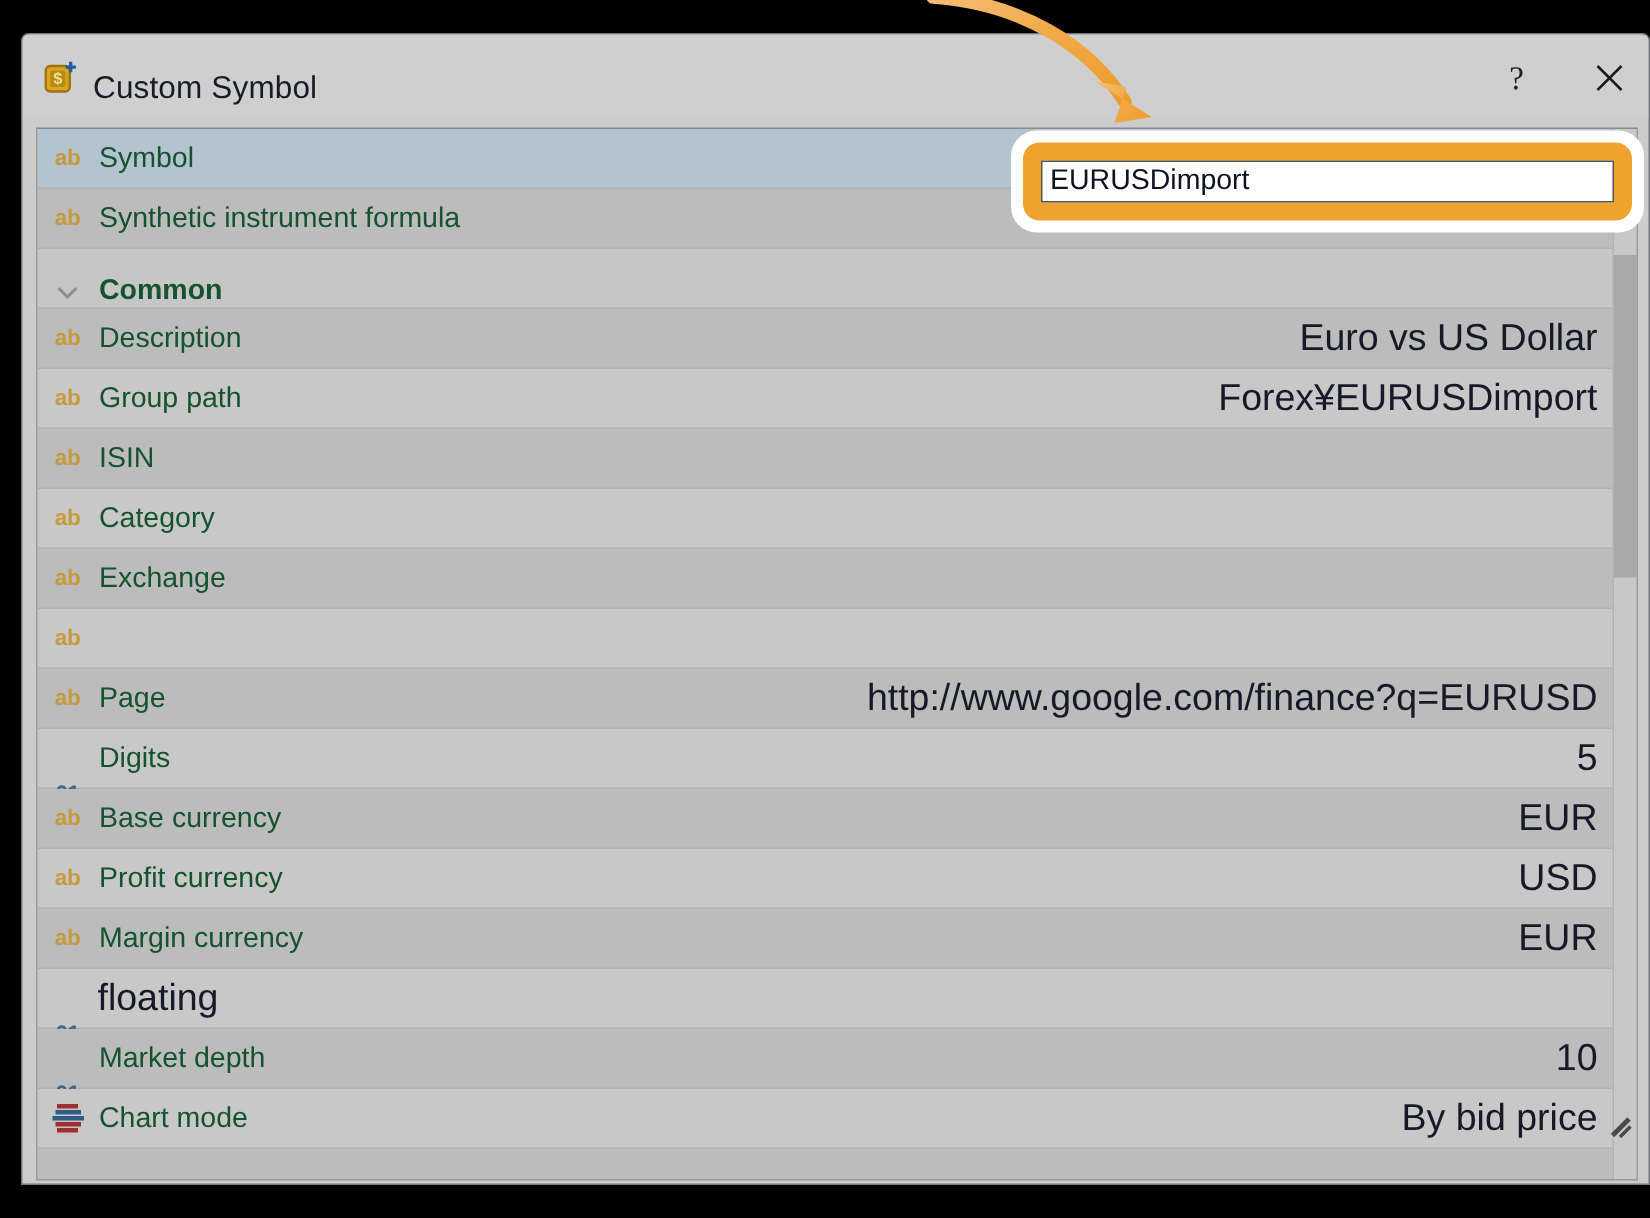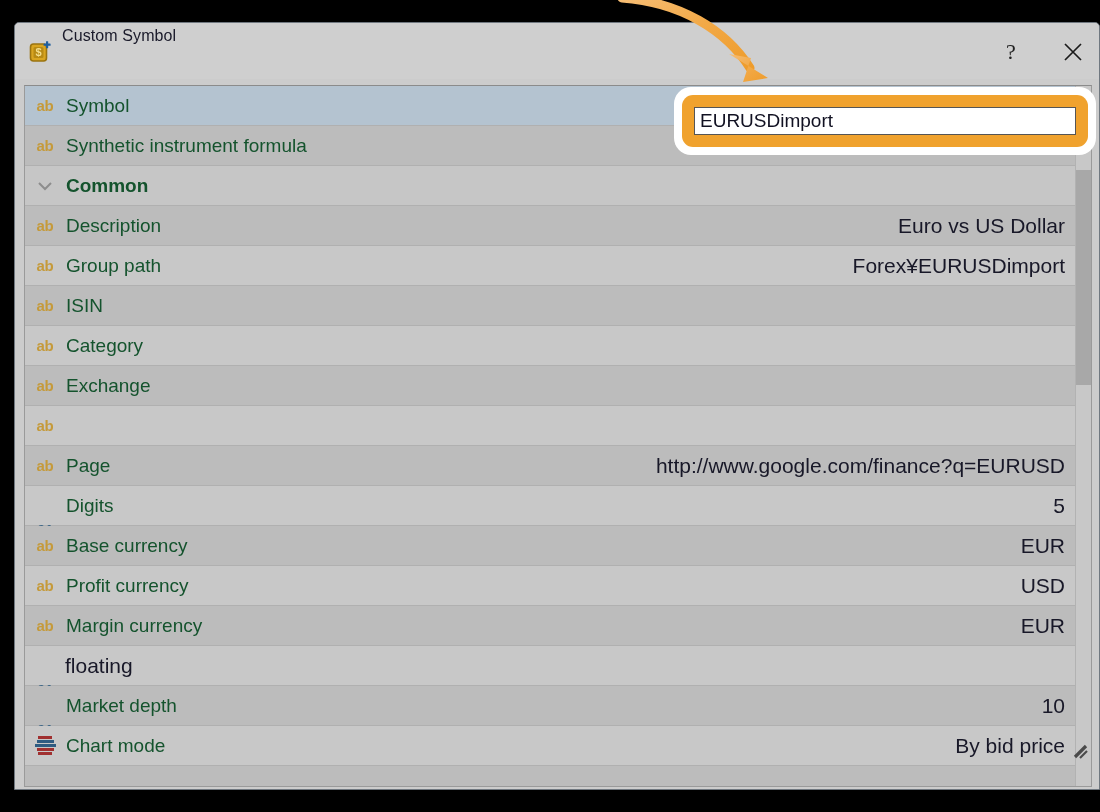--- a/index.html
+++ b/index.html
@@ -34,22 +34,22 @@
     background: #cfcfcf;
     border-radius: 4px 4px 0 0;
   }
   #title-icon {
     position: absolute;
     left: 14px; top: 17px;
     width: 24px; height: 24px;
   }
   #title-text {
     position: absolute;
-    left: 47px; top: 4px;
-    font-size: 16px;
+    left: 47px; top: 24px;
+    font-size: 21px;
     color: #1a1a2a;
     letter-spacing: 0.1px;
     white-space: nowrap;
   }
   .win-btn {
     position: absolute;
     top: 14px;
     width: 40px; height: 30px;
     display: flex; align-items: center; justify-content: center;
     color: #222222;
@@ -75,21 +75,21 @@
   .row {
     position: relative;
     height: 40px;
     border-bottom: 1px solid #b0b0b0;
     display: flex;
     align-items: center;
     background: #c8c8c8;
   }
   .row.alt { background: #bcbcbc; }
   .row.selected { background: #b4c3d0; }
-  .row.section { background: #c6c6c6; }
+  .row.section { background: #c6c6c6; align-items: flex-end; }
 
   .kind-icon {
     width: 40px;
     flex: 0 0 40px;
     text-align: center;
     font-size: 15px;
     font-weight: bold;
     font-family: "Liberation Sans", sans-serif;
     letter-spacing: -0.3px;
     user-select: none;
@@ -107,21 +107,21 @@
     flex: 1 1 auto;
     font-size: 19px;
     color: #14532d;
     white-space: nowrap;
     padding-left: 1px;
   }
   .row-label.bold { font-weight: bold; font-size: 19px; }
 
   .row-value {
     flex: 0 0 auto;
-    font-size: 21px;
+    font-size: 25px;
     color: #181828;
     white-space: nowrap;
     text-align: right;
     padding-right: 11px;
     max-width: 720px;
     overflow: hidden;
   }
 
   
   .bars-icon {

